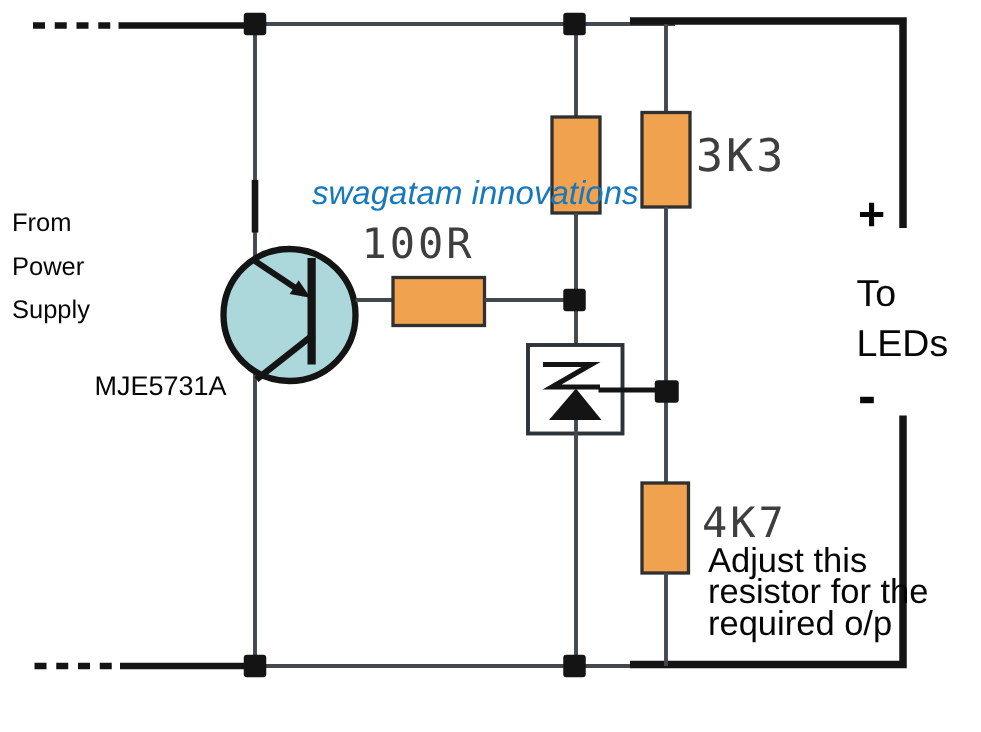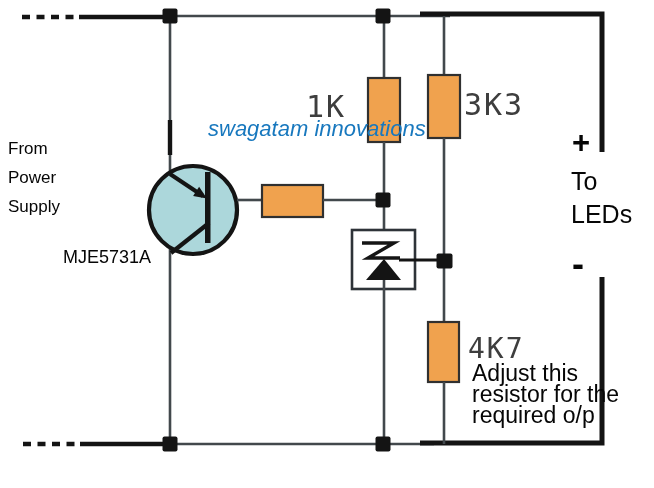--- a/index.html
+++ b/index.html
@@ -114,32 +114,32 @@
   </svg>
 
   <div class="lbl" style="left:8px; top:134px; font-size:17px; line-height:29px;">From
 Power
 Supply</div>
 
   <div class="lbl" style="left:63px; top:247px; font-size:18px;">MJE5731A</div>
 
   <div class="lbl blue" style="left:208px; top:116px; font-size:22px;">swagatam innovations</div>
 
-  <div class="lbl mono" style="left:306px; top:89px; font-size:30px;">1K</div>
 
   <div class="lbl mono" style="left:464px; top:87px; font-size:30px;">3K3</div>
 
+  <div class="lbl mono" style="left:241px; top:146px; font-size:28px;">100R</div>
 
 
   <div class="lbl mono" style="left:468px; top:332px; font-size:28px;">4K7</div>
 
   <div class="lbl" style="left:472px; top:363px; font-size:23px; line-height:21px;">Adjust this
 resistor for the
 required o/p</div>
 
   <div class="lbl bold" style="left:572px; top:125px; font-size:31px;">+</div>
 
-  <div class="lbl" style="left:571px; top:165px; font-size:25px; line-height:33px;">To
+  <div class="lbl" style="left:571px; top:180px; font-size:25px; line-height:33px;">To
 LEDs</div>
 
   <div class="lbl bold" style="left:572px; top:243px; font-size:36px;">-</div>
 
 </div>
 
 </body></html>

